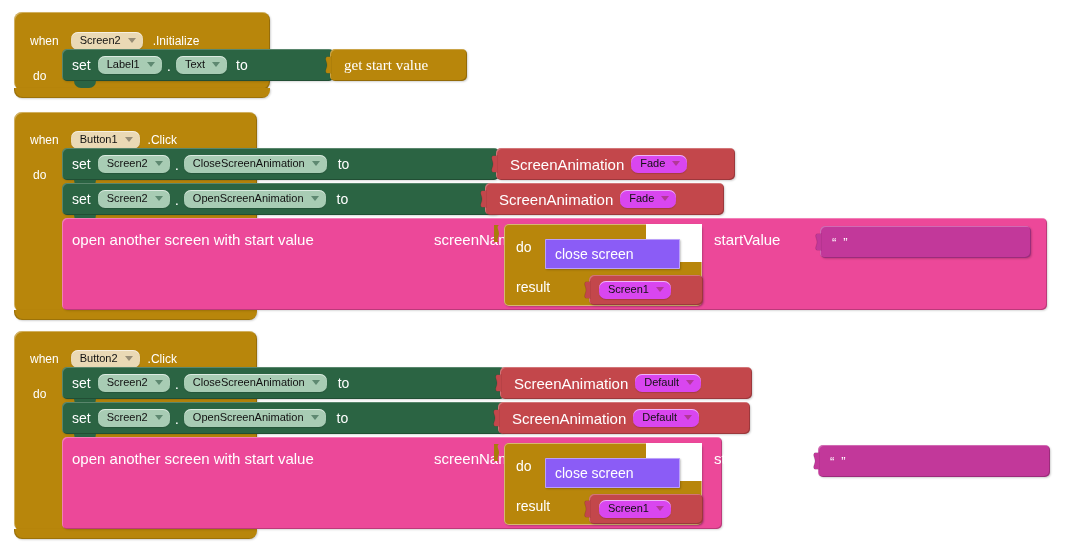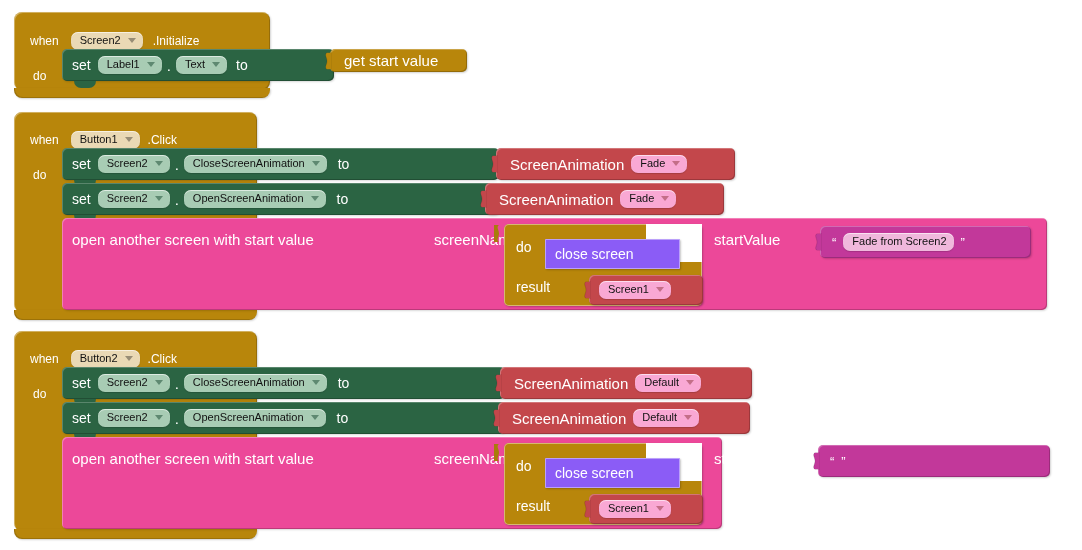--- a/index.html
+++ b/index.html
@@ -66,21 +66,21 @@
     background: #ead9b5;
     border-radius: 7px;
     padding: 3px 7px 4px 9px;
     color: #111;
     font-size: 11px;
     line-height: 1;
     box-shadow: inset 0 1px 0 rgba(255,255,255,.6),
                 0 1px 1px rgba(0,0,0,.15);
   }
   .field.green  { background: #a8ccb4; }
-  .field.red    { background: #f9a8d4; }
+  .field.red    { background: #d946ef; }
   .field.pink   { background: #f0b8dc; }
   .caret {
     width: 0; height: 0;
     border-left: 4px solid transparent;
     border-right: 4px solid transparent;
     border-top: 5px solid rgba(0,0,0,.35);
     margin-left: 1px;
     flex: 0 0 auto;
   }
   .field.green .caret { border-top-color: rgba(20,70,45,.5); }
@@ -223,21 +223,21 @@
   </span>
   <span class="dot">.</span>
   <span class="field green">
     <span>Text</span>
     <span class="caret"></span>
   </span>
   <span class="kw small" style="margin-left:2px;">to</span>
 </div>
 <div class="bump" style="left:74px; top:81px;"></div>
 
-<div class="rep gold" style="left:330px; top:49px; width:137px; height:23px;">
+<div class="rep gold" style="left:330px; top:49px; width:137px; height:32px;font-family:Liberation Serif, serif;">
   <span class="plug">
     <svg width="9" height="17" viewBox="0 0 9 17">
         <path d="M9 0 H4 C1 2 4 5 4 8.5 C4 12 1 15 4 17 H9 Z" fill="#b8860b" stroke="rgba(0,0,0,.18)" stroke-width="0.6"></path>
       </svg>
   </span>
   <span class="lbl">get start value</span>
 </div>
 
 <div class="blk event" style="left:14px; top:112px; width:243px; height:200px;">
   <div class="hdrrow" style="left:16px; top:19px;">
@@ -343,21 +343,20 @@
   </span>
 </div>
 
 <div class="rep pink" style="left:820px; top:226px; width:211px; height:32px; padding-left:12px;">
   <span class="plug">
     <svg width="9" height="17" viewBox="0 0 9 17">
         <path d="M9 0 H4 C1 2 4 5 4 8.5 C4 12 1 15 4 17 H9 Z" fill="#c2389a" stroke="rgba(0,0,0,.2)" stroke-width="0.6"></path>
       </svg>
   </span>
   <span class="quote">“</span>
-  <span class="field pink">Fade from Screen2</span>
   <span class="quote">”</span>
 </div>
 
 <div class="blk event" style="left:14px; top:331px; width:243px; height:200px;">
   <div class="hdrrow" style="left:16px; top:19px;">
     <span class="kw">when</span>
     <span class="field" style="margin-left:12px;">
       <span>Button2</span>
       <span class="caret"></span>
     </span>

